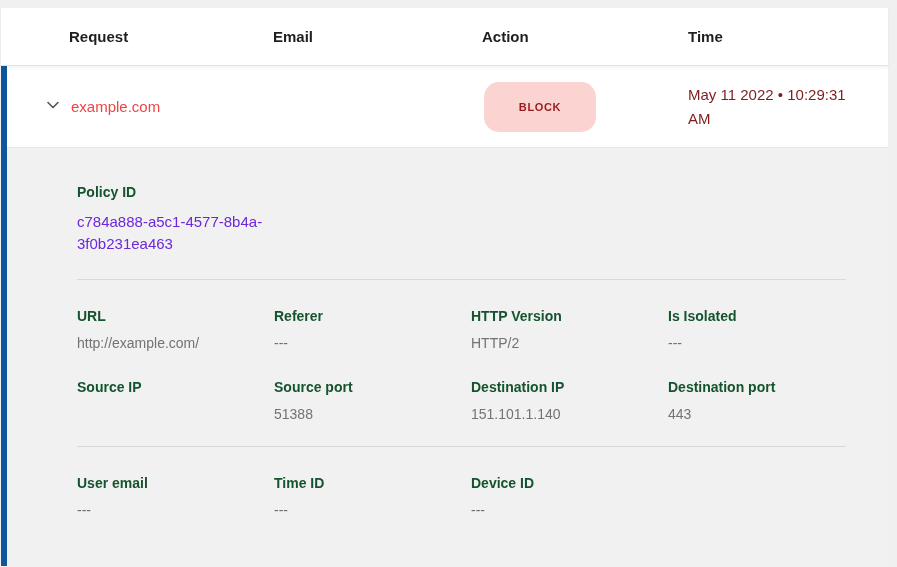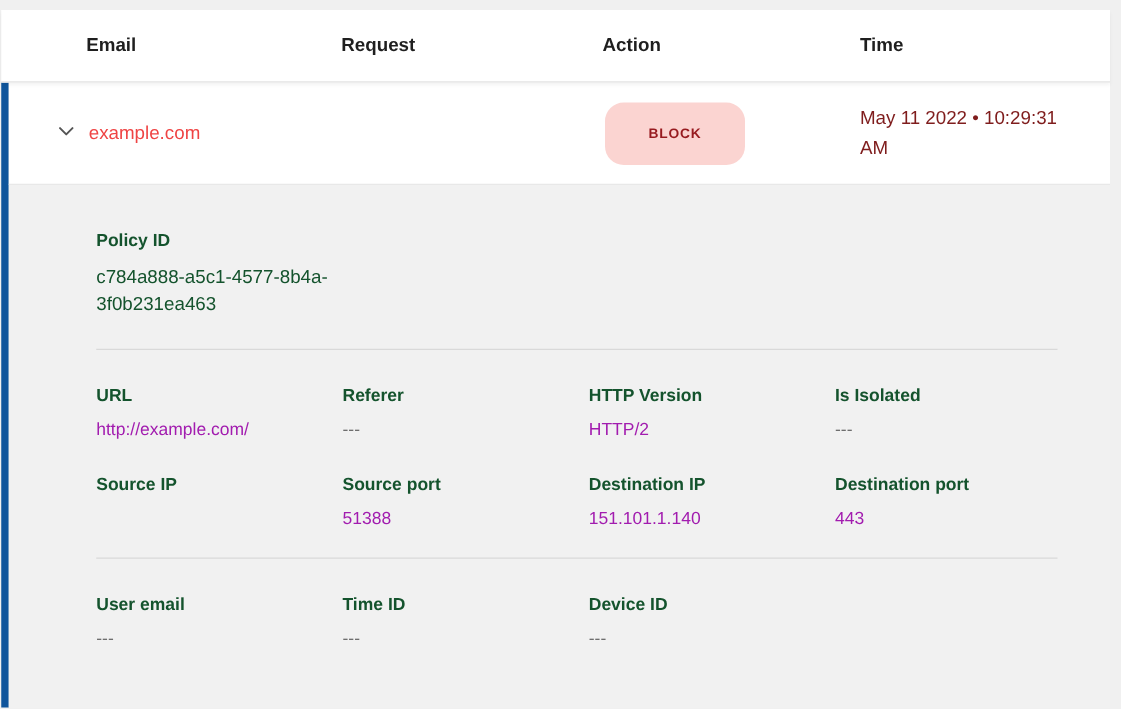--- a/index.html
+++ b/index.html
@@ -75,48 +75,48 @@
   }
   .field-label {
     font-size: 14px; font-weight: 700; color: #14532d;
     margin-bottom: 11px;
   }
   .policy-link {
     display: inline-block;
     max-width: 205px;
     font-size: 15px;
     line-height: 22px;
-    color: #14532d;
+    color: #6d28d9;
     text-decoration: none;
     word-wrap: break-word;
   }
   .divider {
     border: none;
     border-top: 1px solid #d9d9d9;
     margin: 24px 24px 0 0;
   }
   .field-row {
     display: grid;
     grid-template-columns: repeat(4, 197px);
     margin-top: 28px;
   }
   .field-row + .field-row { }
   .field-value {
-    font-size: 14px; color: #a21caf;
+    font-size: 14px; color: #737373;
   }
   .field-value.muted { color: #6e6e6e; }
 </style>
 </head>
 <body>
 
 <div class="card">
 
   <div class="table-header">
+    <div class="col-label">Request</div>
     <div class="col-label">Email</div>
-    <div class="col-label">Request</div>
     <div class="col-label">Action</div>
     <div class="col-label">Time</div>
   </div>
 
   <div class="accent-wrap">
 
     <div class="log-row">
       <div class="cell-toggle">
         <button class="chevron-btn">
           <span>

